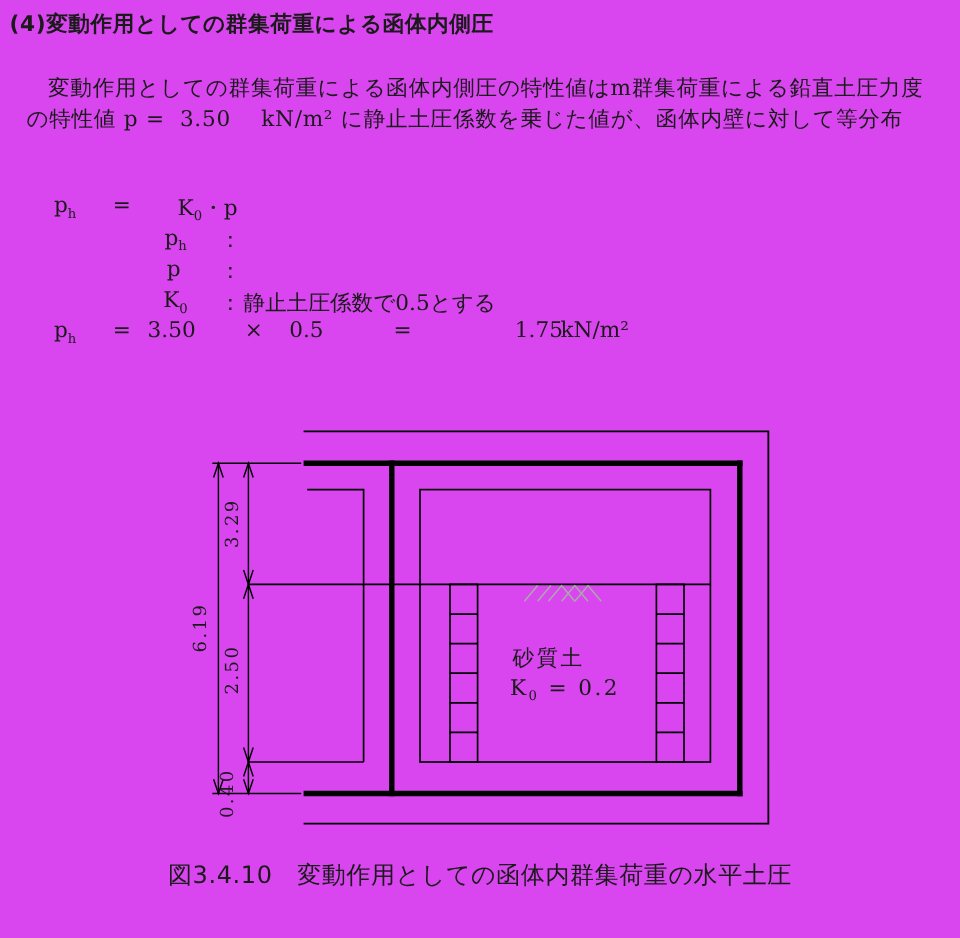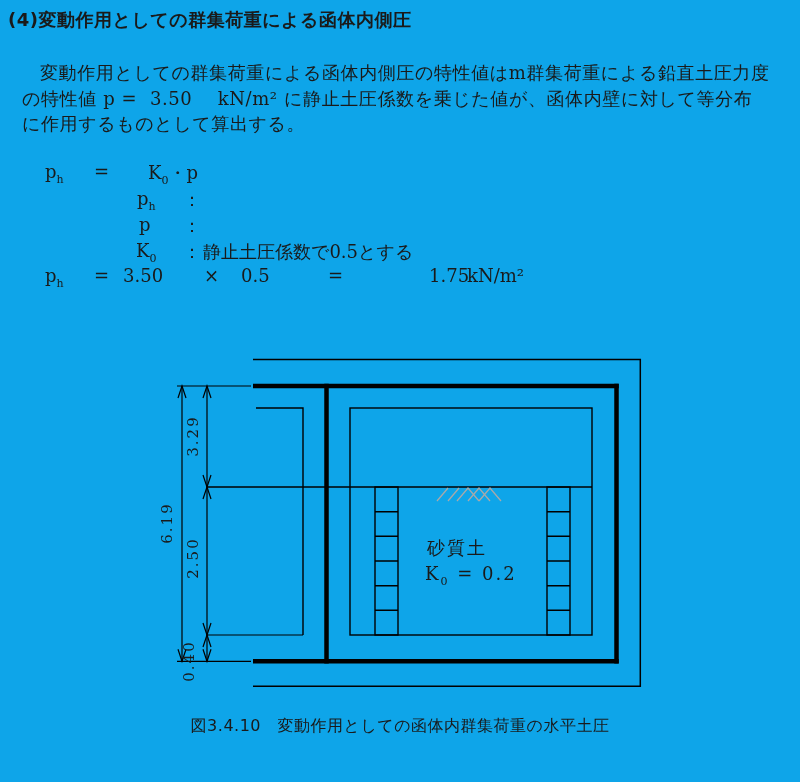--- a/index.html
+++ b/index.html
@@ -1,50 +1,49 @@
 <!DOCTYPE html>
 <html><head>
 <meta charset="utf-8">
 <style>
   html,body{margin:0;padding:0;background:#ffffff;}
   .page{
-    position:relative;width:800px;height:782px;background:#0ea5e9;overflow:hidden;
+    position:relative;width:800px;height:782px;background:#d946ef;overflow:hidden;
     font-family:"DejaVu Serif","Liberation Serif",serif;color:#1a1a1a;
   }
   .title{
     position:absolute;left:8px;top:8px;margin:0;
     font-family:"DejaVu Sans","Liberation Sans",sans-serif;
     font-size:18px;font-weight:600;letter-spacing:0.5px;white-space:pre;
   }
   .para-line{position:absolute;font-size:18px;letter-spacing:0.6px;white-space:pre;}
   .frow{position:absolute;left:0;width:100%;height:22px;padding-left:24px;}
   .tok{position:absolute;font-size:18px;white-space:pre;}
   sub{font-size:11px;line-height:0;}
   .diagram-svg{position:absolute;left:0;top:0;}
   .dim-label{
     position:absolute;font-size:15px;letter-spacing:2px;white-space:pre;
     transform:translate(-50%,-50%) rotate(-90deg);transform-origin:center center;
   }
   .soil-label{position:absolute;font-size:18px;letter-spacing:2px;white-space:pre;}
   .caption{
     position:absolute;left:0;top:716px;width:100%;text-align:center;
     font-family:"DejaVu Sans","Liberation Sans",sans-serif;
-    font-size:16px;letter-spacing:0.5px;white-space:pre;
+    font-size:20px;letter-spacing:0.5px;white-space:pre;
   }
 </style>
 </head>
 <body>
 
 <div class="page">
 
   <h1 class="title">(4)変動作用としての群集荷重による函体内側圧</h1>
 
   <div class="para-line" style="left:40px;top:61px">変動作用としての群集荷重による函体内側圧の特性値はm群集荷重による鉛直土圧力度</div>
   <div class="para-line" style="left:22px;top:87px">の特性値 p =  3.50    kN/m² に静止土圧係数を乗じた値が、函体内壁に対して等分布</div>
-  <div class="para-line" style="left:22px;top:112px">に作用するものとして算出する。</div>
 
   <div class="frow" style="top:161px">
     <span class="tok" style="left:45px"><span>p</span><sub>h</sub></span>
     <span class="tok" style="left:94px">=</span>
     <span class="tok" style="left:148px"><span>K</span><sub>0</sub><span>・p</span></span>
   </div>
 
   <div class="frow" style="top:188px">
     <span class="tok" style="left:137px"><span>p</span><sub>h</sub></span>
     <span class="tok" style="left:183px">：</span>

